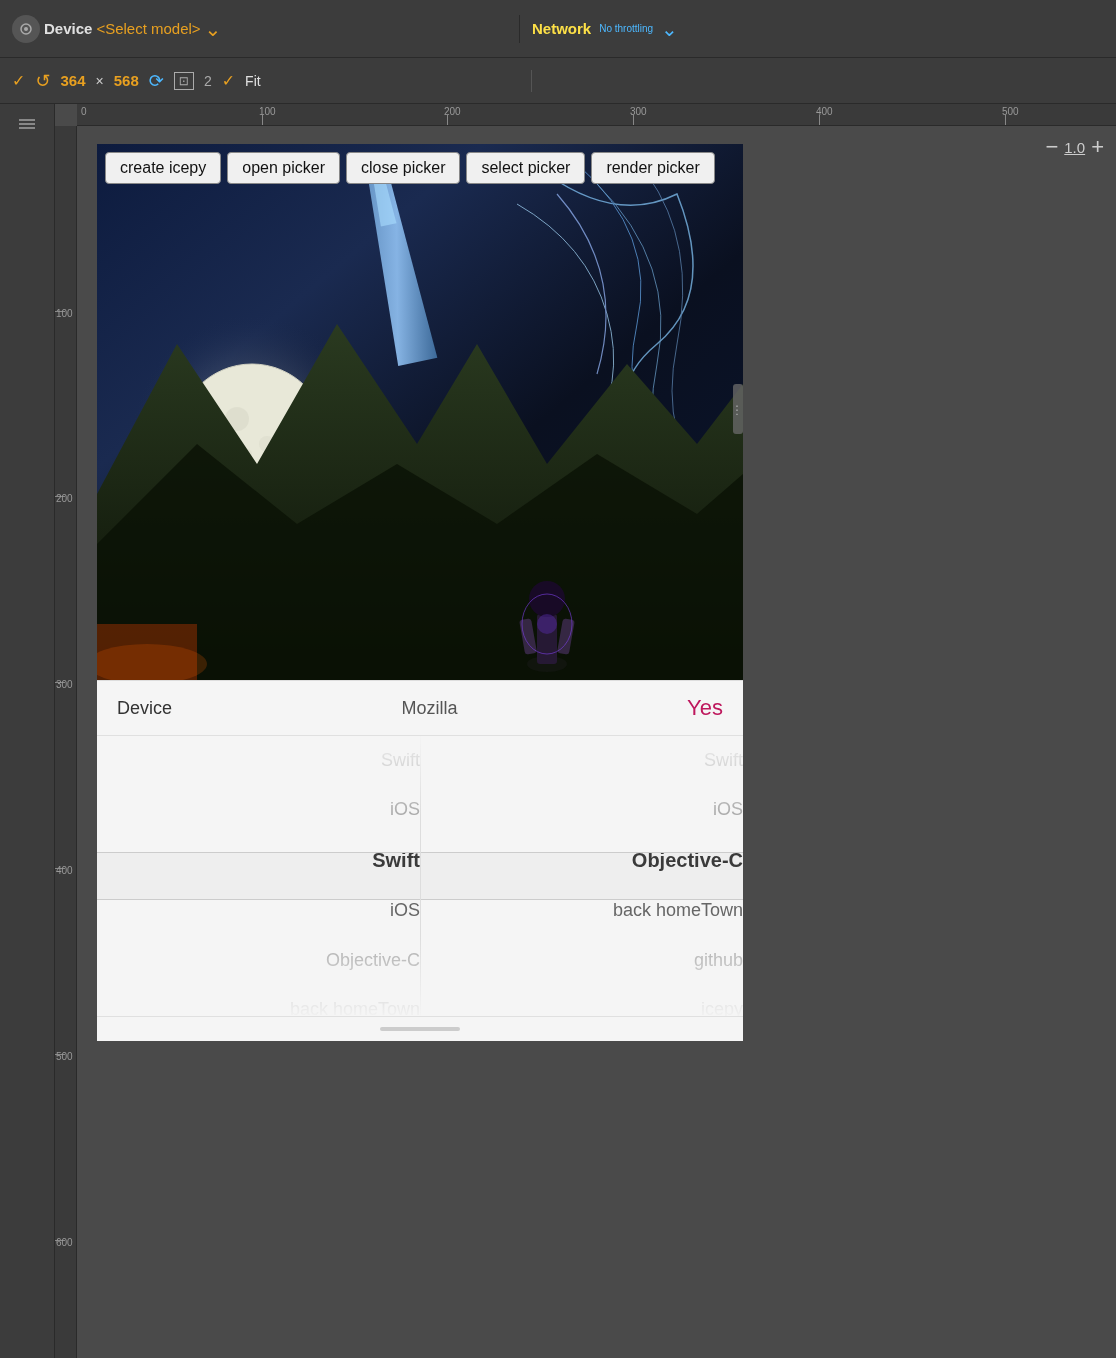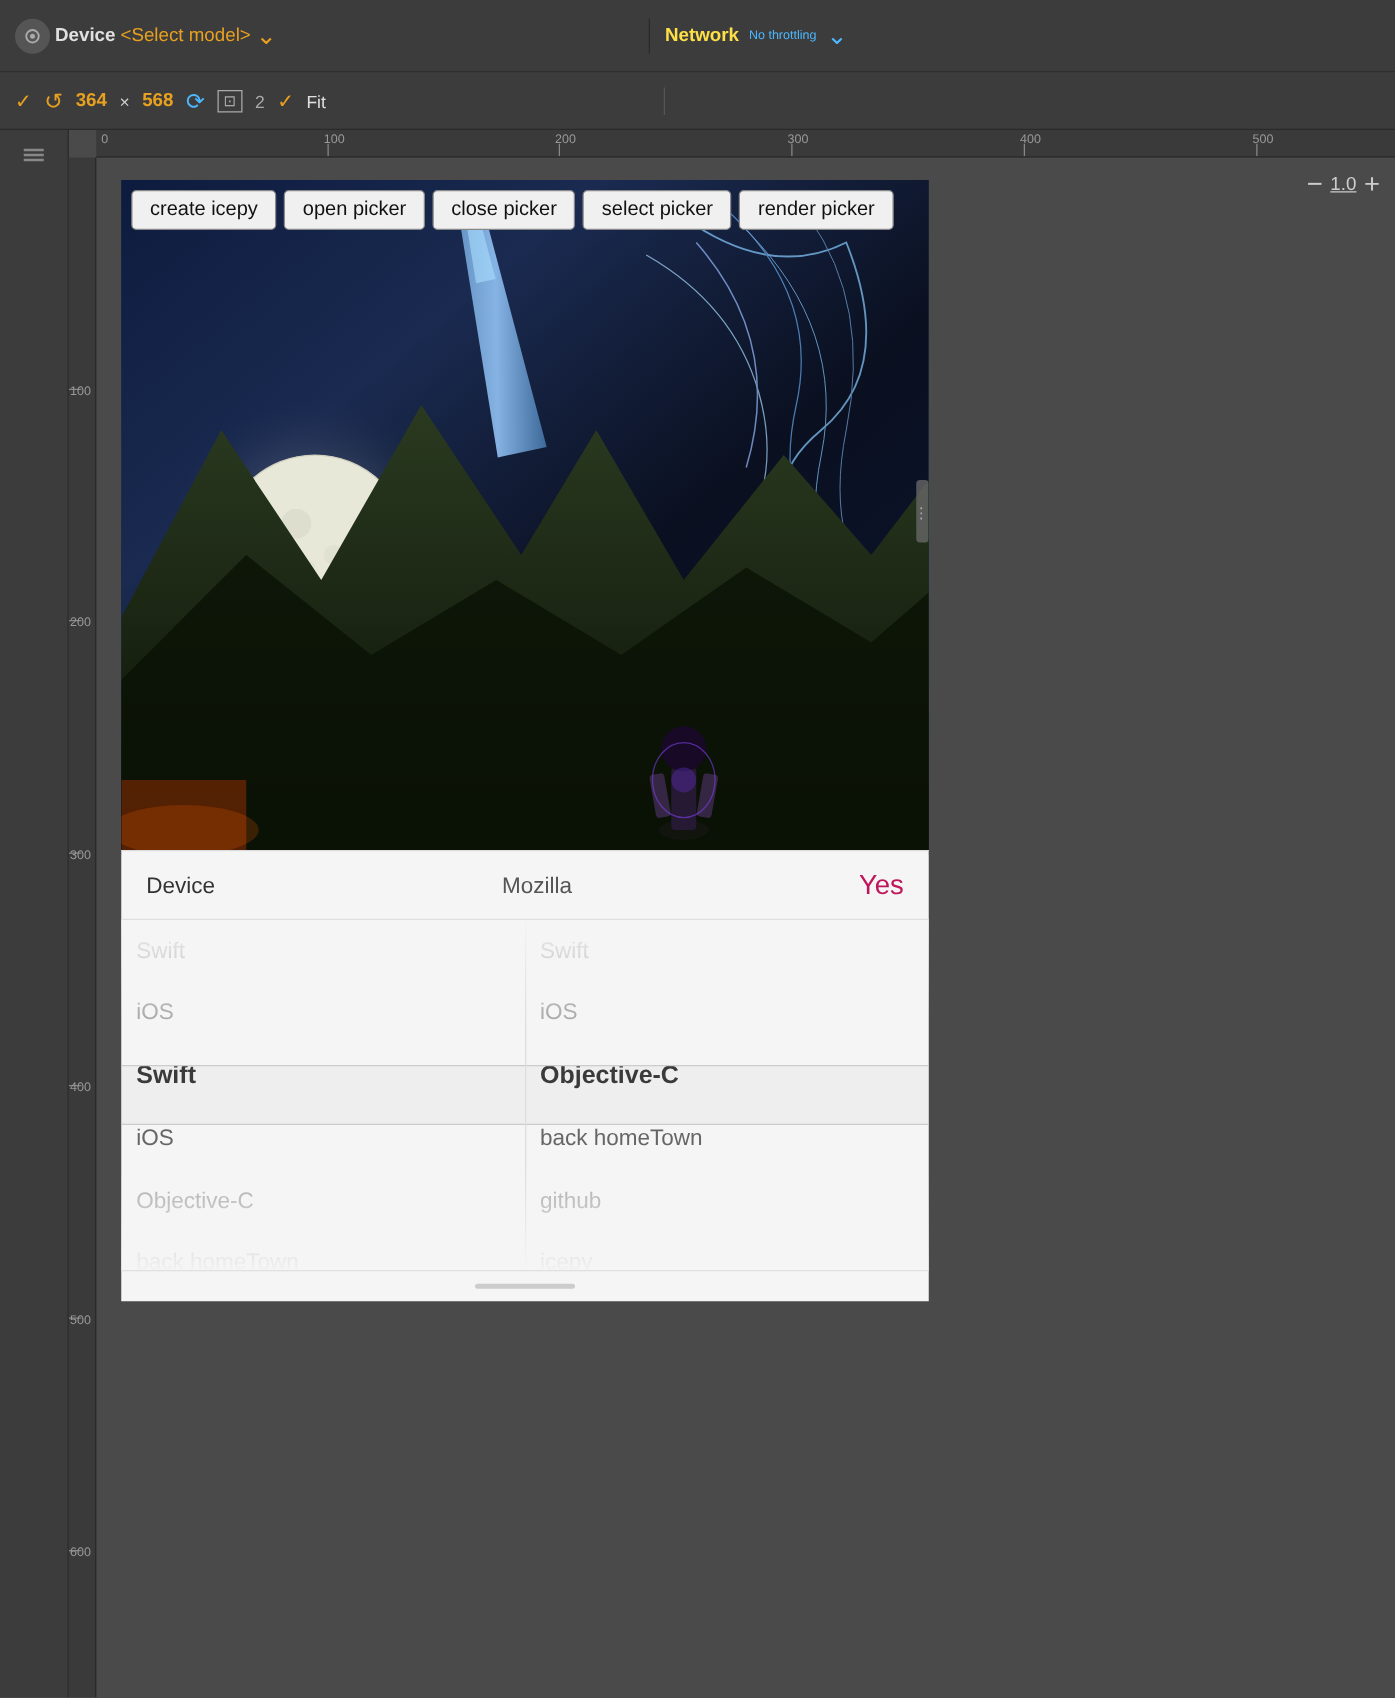--- a/index.html
+++ b/index.html
@@ -164,22 +164,22 @@
     .picker-column {
       flex: 1;
       display: flex;
       flex-direction: column;
       align-items: center;
       overflow: hidden;
       position: relative;
     }
     .picker-item {
       width: 100%;
-      text-align: left;
-      padding: 12px 12px;
+      text-align: right;
+      padding: 12px 0;
       font-size: 18px;
       color: #aaa;
       line-height: 1.4;
     }
     .picker-item.selected {
       color: #222;
       font-weight: 600;
       font-size: 20px;
     }
     .picker-item.near-selected {

